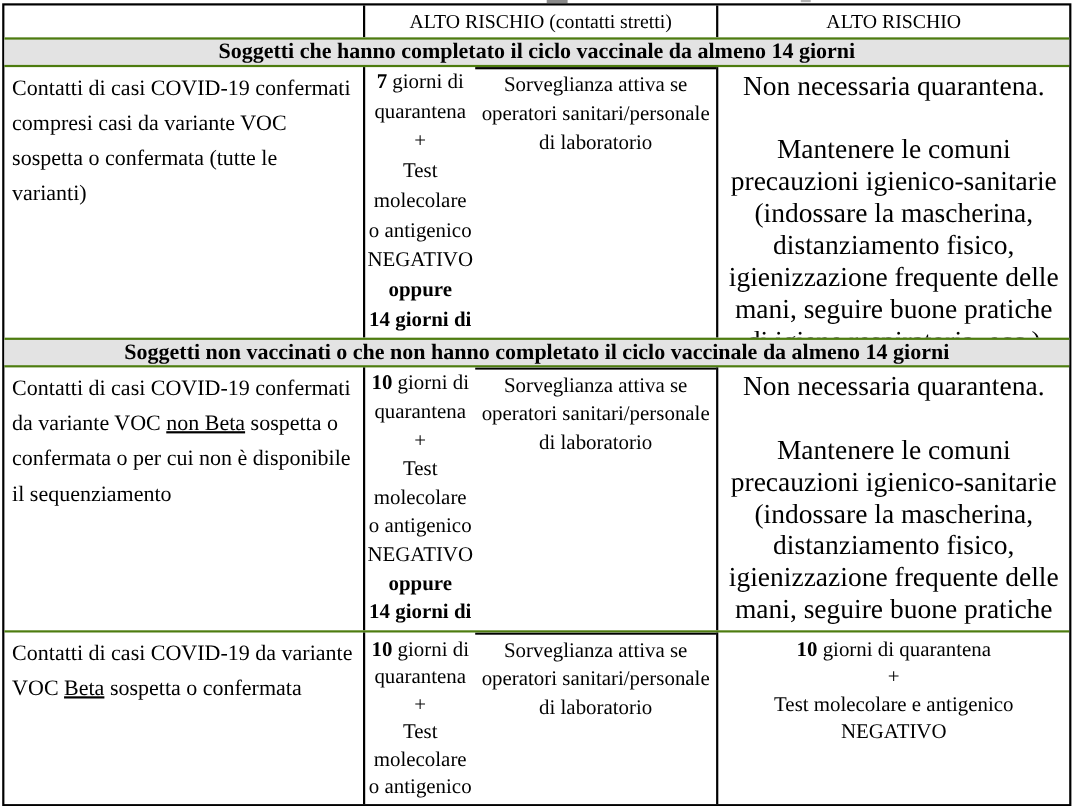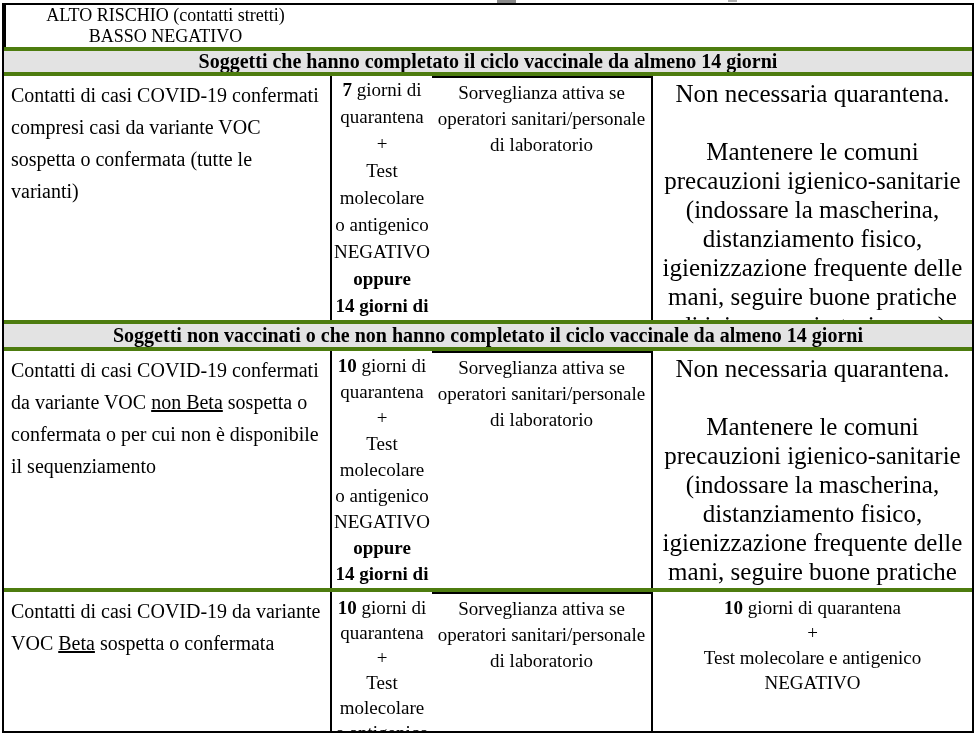--- a/index.html
+++ b/index.html
@@ -12,29 +12,29 @@
 
   .artifact { position:absolute; background:#8a8a8a; }
   .a1 { left:497px; top:0; width:19px; height:3px; }
   .a2 { left:728px; top:0; width:9px;  height:2px; background:#b0b0b0; }
 
   .tbl {
     position:absolute; left:2px; top:3px; width:972px; height:730px;
     border:2px solid #000; box-sizing:border-box;
     display:flex; flex-direction:column; background:#fff;
   }
-  .row { display:flex; box-sizing:border-box; border-top:4px solid #4d7c0f; }
+  .row { display:flex; box-sizing:border-box; border-top:2px solid #4d7c0f; }
   .row.first { border-top:none; }
 
   .cell { box-sizing:border-box; overflow:hidden; }
   .c1 { width:326px; }
   .c2 { width:321px; border-left:2px solid #000; }
   .c3 { width:321px; border-left:2px solid #000; }
 
-  .head-row { height:44px;flex-direction:column; }
+  .head-row { height:44px; }
   .head-row .cell {
     display:flex; align-items:center; justify-content:center;
     font-size:18px;
   }
 
   .sec-row {
     background:#e3e3e3; font-weight:bold; font-size:20px;
     display:flex; align-items:center; justify-content:center;
     text-align:center;
   }
@@ -81,21 +81,21 @@
   <div class="artifact a2"></div>
 
   <div class="tbl">
 
     <div class="row first head-row">
       <div class="cell c1"></div>
       <div class="cell c2">
         <span>ALTO RISCHIO (contatti stretti)</span>
       </div>
       <div class="cell c3">
-        <span>BASSO NEGATIVO</span>
+        <span>ALTO RISCHIO</span>
       </div>
     </div>
 
     <div class="row sec-row sec1">
       <span>Soggetti che hanno completato il ciclo vaccinale da almeno 14 giorni</span>
     </div>
 
     <div class="row r1">
       <div class="cell c1 case-cell">
         <span>Contatti di casi COVID-19 confermati compresi casi da variante VOC sospetta o confermata (tutte le varianti)</span>

